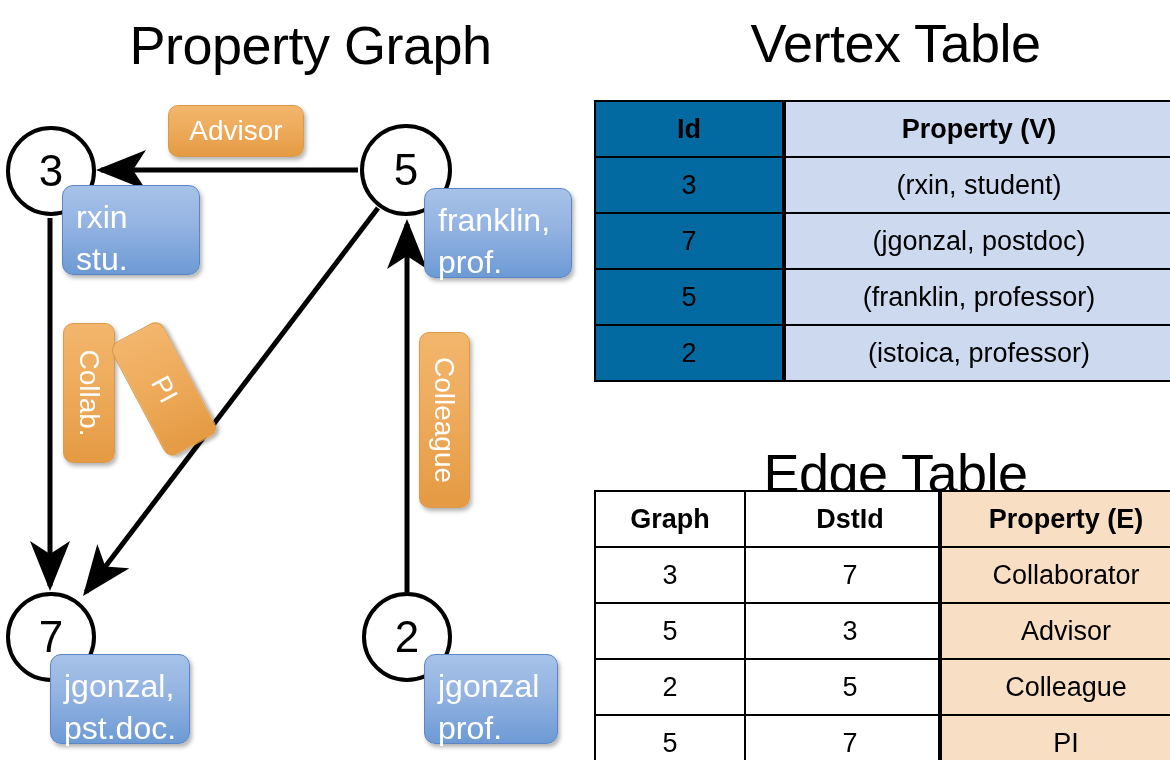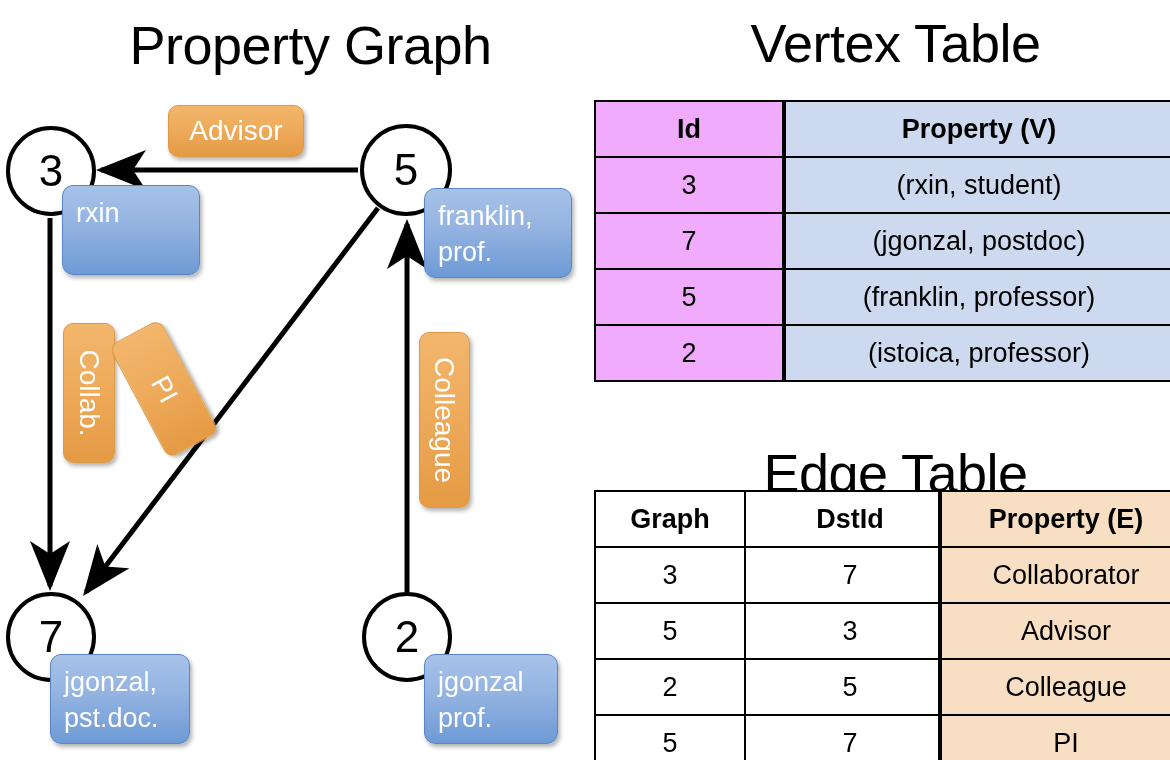--- a/index.html
+++ b/index.html
@@ -68,21 +68,21 @@
   .vbox {
     position: absolute;
     box-sizing: border-box;
     border-radius: 11px;
     border: 1px solid #5c85c4;
     background: linear-gradient(to bottom, #a6c2e8 0%, #93b3e1 45%, #6d9ad5 100%);
     box-shadow: 2px 3px 4px rgba(0,0,0,0.30);
     color: #ffffff;
     font-family: "Liberation Sans", "DejaVu Sans", sans-serif;
     font-weight: 300;
-    font-size: 27px;
+    font-size: 32px;
     line-height: 1.32;
     padding: 10px 0 0 13px;
     z-index: 6;
   }
   #vbox-rxin     { left: 62px;  top: 185px; width: 138px; height: 90px; }
   #vbox-franklin { left: 424px; top: 188px; width: 148px; height: 90px; }
   #vbox-jgonzal  { left: 50px;  top: 654px; width: 140px; height: 90px; }
   #vbox-istoica  { left: 424px; top: 654px; width: 134px; height: 90px; }
 
   
@@ -143,21 +143,21 @@
     padding: 0;
   }
   .tbl th {
     font-weight: bold;
     font-size: 27px;
   }
   .tbl td { font-size: 27px; }
 
   #vertex-table { left: 594px; top: 100px; width: 574px; }
   #vertex-table th, #vertex-table td { height: 54px; }
-  #vertex-table .c-id   { width: 186px; background: #f0abfc; }
+  #vertex-table .c-id   { width: 186px; background: #0369a1; }
   #vertex-table .c-prop { width: 386px; background: #ccd9ee; border-left-width: 4px; }
 
   #edge-table { left: 594px; top: 490px; width: 574px; }
   #edge-table th, #edge-table td { height: 54px; }
   #edge-table .c-src  { width: 148px; background: #ffffff; }
   #edge-table .c-dst  { width: 176px; background: #ffffff; padding-left: 16px; }
   #edge-table .c-eprop{ width: 248px; background: #f8dfc3; border-left-width: 4px; }
 </style>
 </head>
 <body>
@@ -192,20 +192,21 @@
   </div>
   <div class="node" id="node-7">
     <span>7</span>
   </div>
   <div class="node" id="node-2">
     <span>2</span>
   </div>
 
   <div class="vbox" id="vbox-rxin">
     <div>rxin</div>
+    <div>stu.</div>
   </div>
   <div class="vbox" id="vbox-franklin">
     <div>franklin,</div>
     <div>prof.</div>
   </div>
   <div class="vbox" id="vbox-jgonzal">
     <div>jgonzal,</div>
     <div>pst.doc.</div>
   </div>
   <div class="vbox" id="vbox-istoica">

